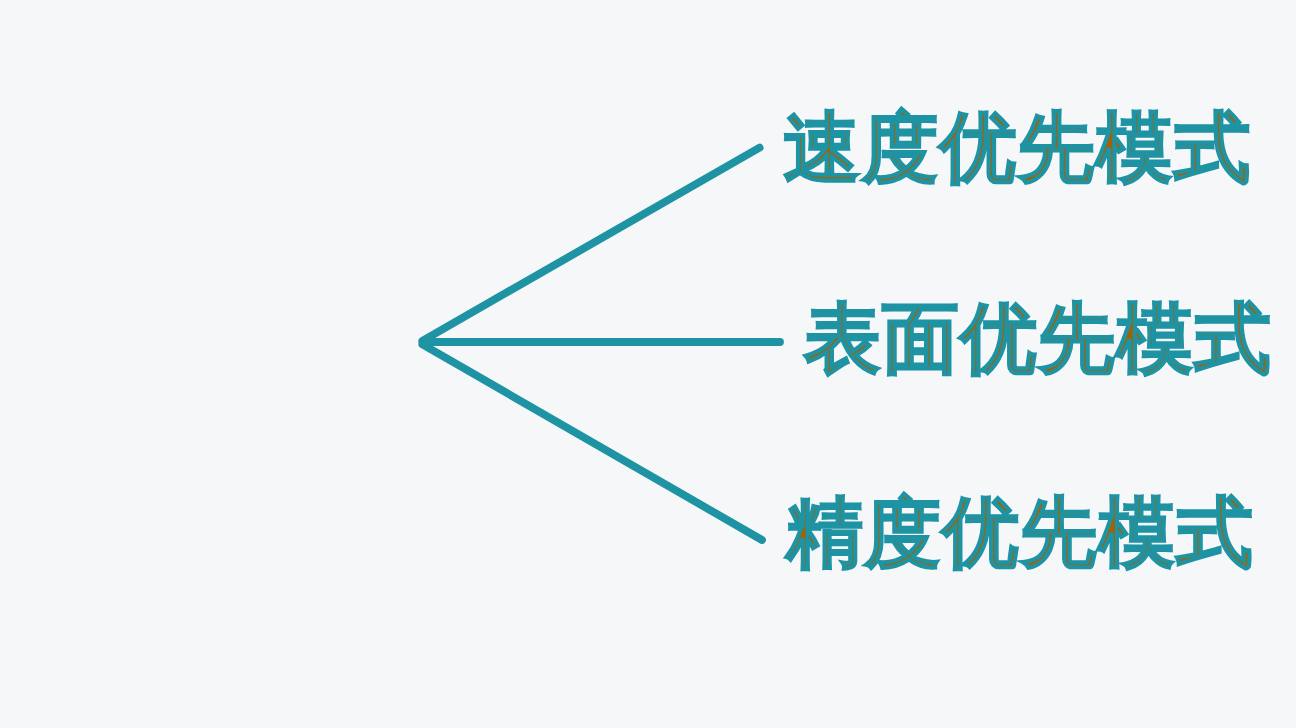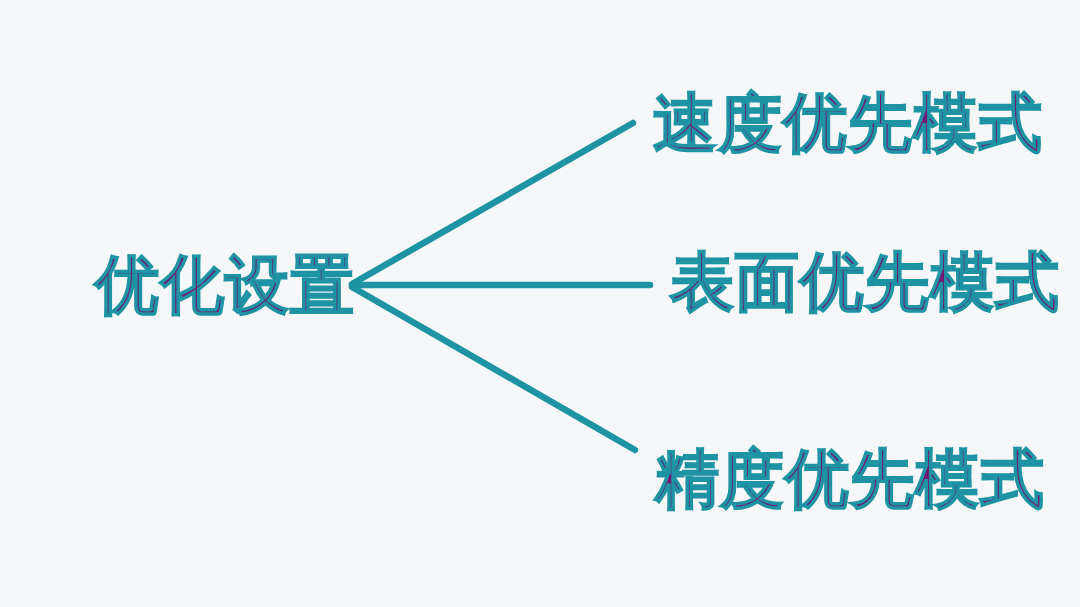--- a/index.html
+++ b/index.html
@@ -14,21 +14,21 @@
     font-family: "Liberation Sans", sans-serif;
   }
   .canvas {
     position: relative;
     width: 1080px;
     height: 607px;
     background: #f5f7f8;
   }
   .node-label {
     position: absolute;
-    color: #701a75;
+    color: #a16207;
     font-weight: 900;
     font-size: 64px;
     line-height: 1.05;
     letter-spacing: 1px;
     white-space: nowrap;
     -webkit-text-stroke: 1.5px #1e93a3;
   }
   .root-label {
     left: 95px;
     top: 252px;
@@ -38,21 +38,20 @@
     top: 90px;
   }
   .branch-label-2 {
     left: 650px;
     top: 249px;
     margin-left: 20px;
   }
   .branch-label-3 {
     left: 655px;
     top: 411px;
-    margin-top: 35px;
   }
   .connectors {
     position: absolute;
     left: 0;
     top: 0;
     width: 1080px;
     height: 607px;
     pointer-events: none;
   }
 </style>
@@ -60,21 +59,20 @@
 <body>
 
 <div class="canvas">
 
   <svg class="connectors" viewBox="0 0 1080 607" xmlns="http://www.w3.org/2000/svg">
     <line x1="352" y1="284" x2="633" y2="123" stroke-width="6.5" stroke-linecap="round" stroke="#1e93a3"></line>
     <line x1="352" y1="285" x2="650" y2="285" stroke-width="6.5" stroke-linecap="round" stroke="#1e93a3"></line>
     <line x1="352" y1="287" x2="635" y2="450" stroke-width="6.5" stroke-linecap="round" stroke="#1e93a3"></line>
   </svg>
 
-  <div class="node-label root-label">优化设置</div>
 
   <div class="node-label branch-label-1">速度优先模式</div>
 
   <div class="node-label branch-label-2">表面优先模式</div>
 
   <div class="node-label branch-label-3">精度优先模式</div>
 
 </div>
 
 </body></html>

